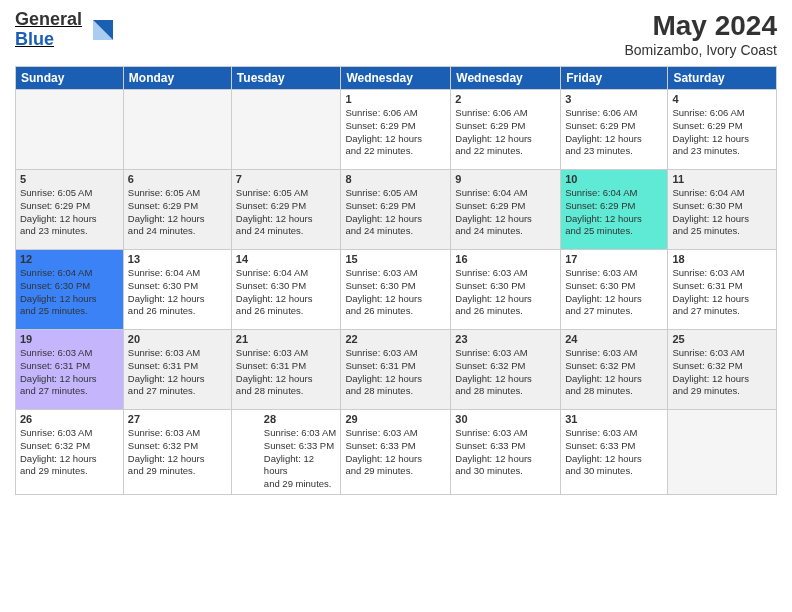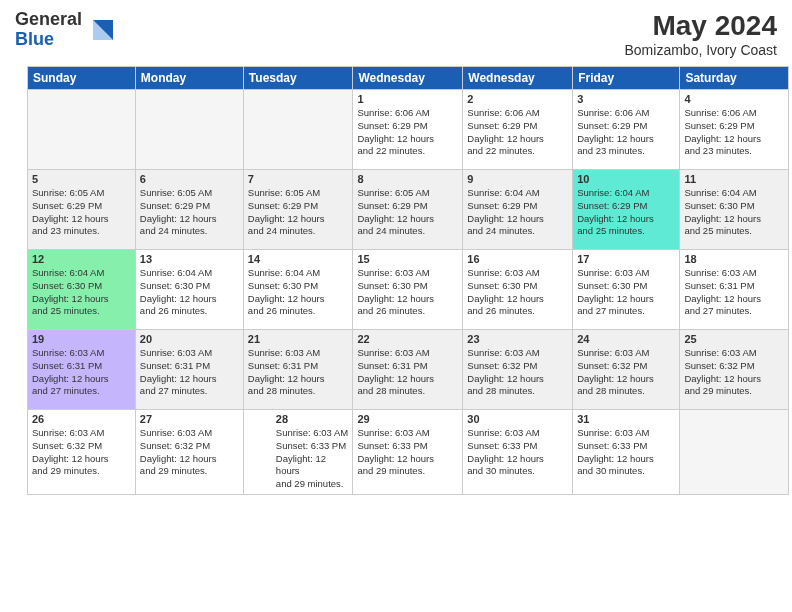--- a/index.html
+++ b/index.html
@@ -16,20 +16,21 @@
     }
     .header {
       display: flex;
       justify-content: space-between;
       align-items: flex-start;
       margin-bottom: 8px;
     }
     .logo {
       display: flex;
       align-items: center;
+      text-decoration: underline;
     }
     .logo-text {
       display: flex;
       flex-direction: column;
       line-height: 1;
     }
     .title-section {
       text-align: right;
     }
     .month-title {
@@ -37,21 +38,20 @@
       font-weight: bold;
       color: #333;
     }
     .location {
       font-size: 14px;
       color: #333;
     }
     .calendar {
       width: 100%;
       border-collapse: collapse;
-      margin-left: 12px;
     }
     .calendar th {
       background-color: #1a5fb4;
       color: white;
       text-align: left;
       padding: 4px 5px;
       font-size: 12px;
       border: 1px solid #ccc;
     }
     .calendar td {
@@ -197,21 +197,21 @@
           </td>
           <td style="background: rgb(240, 240, 240);">
             <div class="day-number">11</div>
             <div class="day-info" style="white-space: pre-line;">Sunrise: 6:04 AM
 Sunset: 6:30 PM
 Daylight: 12 hours
 and 25 minutes.</div>
           </td>
         </tr>
         <tr style="background: rgb(255, 255, 255);">
-          <td style="background: #86efac;">
+          <td style="background: #3b82f6;">
             <div class="day-number">12</div>
             <div class="day-info" style="white-space: pre-line;">Sunrise: 6:04 AM
 Sunset: 6:30 PM
 Daylight: 12 hours
 and 25 minutes.</div>
           </td>
           <td style="background: rgb(255, 255, 255);">
             <div class="day-number">13</div>
             <div class="day-info" style="white-space: pre-line;">Sunrise: 6:04 AM
 Sunset: 6:30 PM

